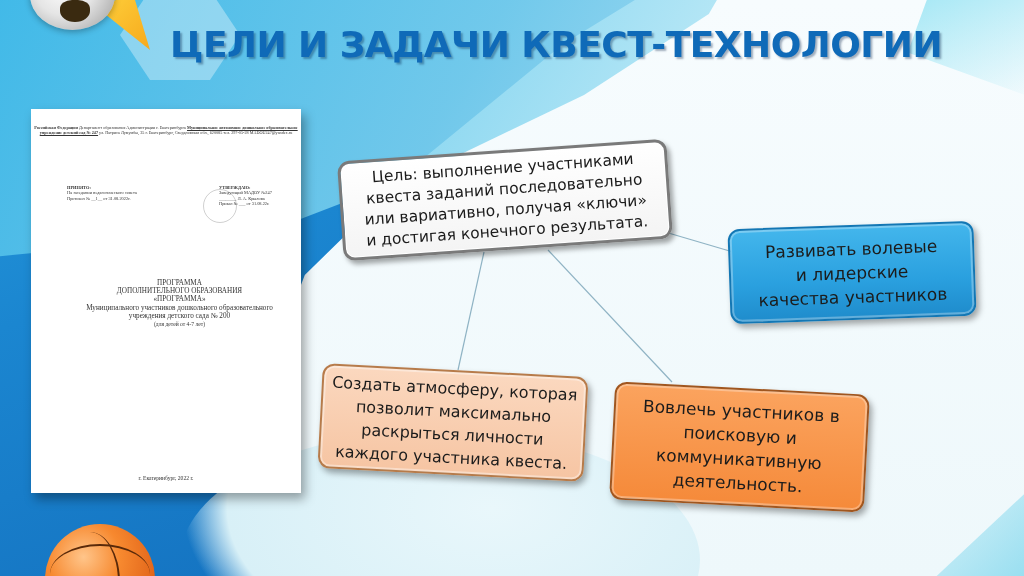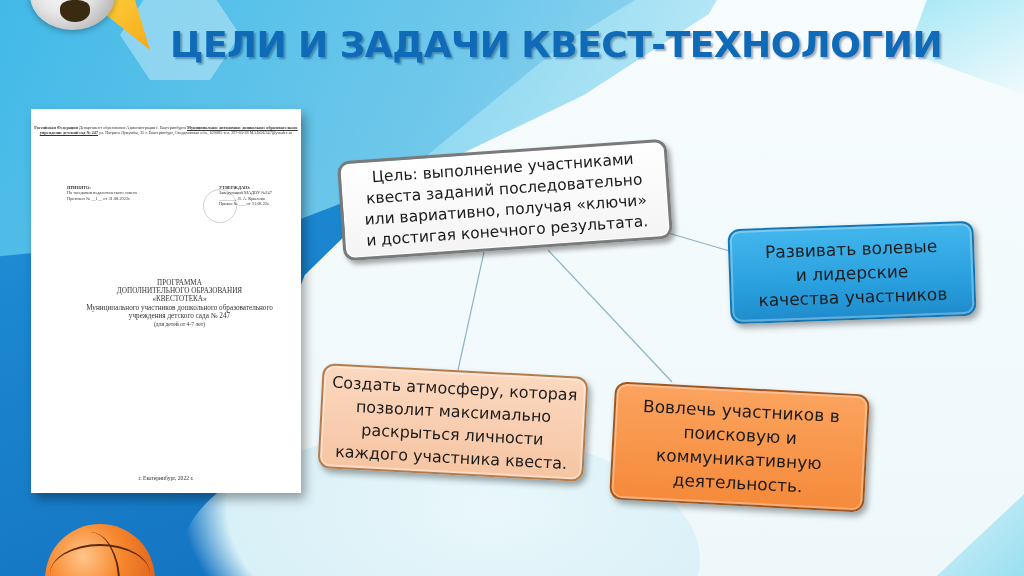--- a/index.html
+++ b/index.html
@@ -190,23 +190,23 @@
     <div class="stamp"></div>
     <div class="right-block">
       <div class="lbl">УТВЕРЖДАЮ:</div>
       <div>Заведующий МАДОУ №247</div>
       <div>________ Л. А. Крылова</div>
       <div>Приказ № ___ от 31.08.22г.</div>
     </div>
     <div class="prog">
       <div>ПРОГРАММА</div>
       <div>ДОПОЛНИТЕЛЬНОГО ОБРАЗОВАНИЯ</div>
-      <div>«КВЕСТОТЕКА»</div>
+      <div>«ПРОГРАММА»</div>
       <div>Муниципального участников дошкольного образовательного</div>
-      <div>учреждения детского сада № 247</div>
+      <div>учреждения детского сада № 200</div>
       <div class="sm">(для детей от 4-7 лет)</div>
     </div>
     <div class="city">г. Екатеринбург, 2022 г.</div>
   </div>
 
   <svg class="lines" viewBox="0 0 1024 576">
     <line x1="665" y1="232" x2="733" y2="252" stroke="#8fb3c4" stroke-width="1.2"></line>
     <line x1="484" y1="252" x2="458" y2="370" stroke="#8fb3c4" stroke-width="1.2"></line>
     <line x1="548" y1="250" x2="672" y2="382" stroke="#8fb3c4" stroke-width="1.2"></line>
   </svg>

